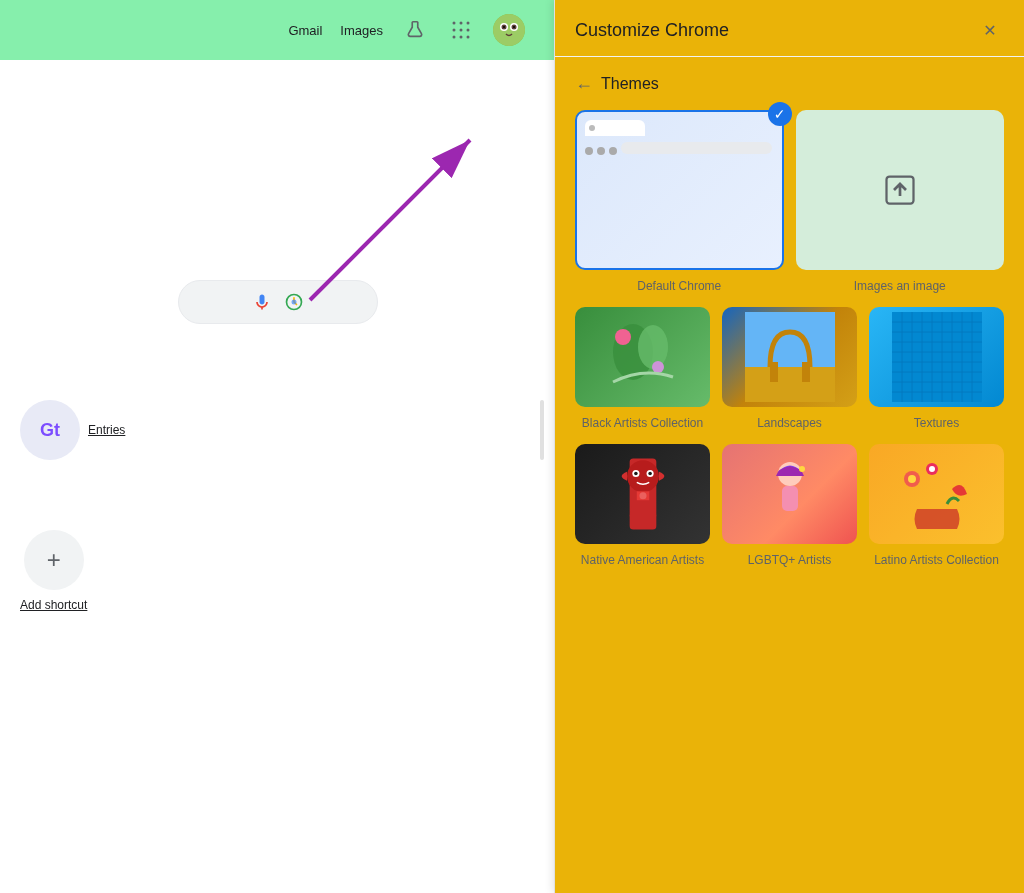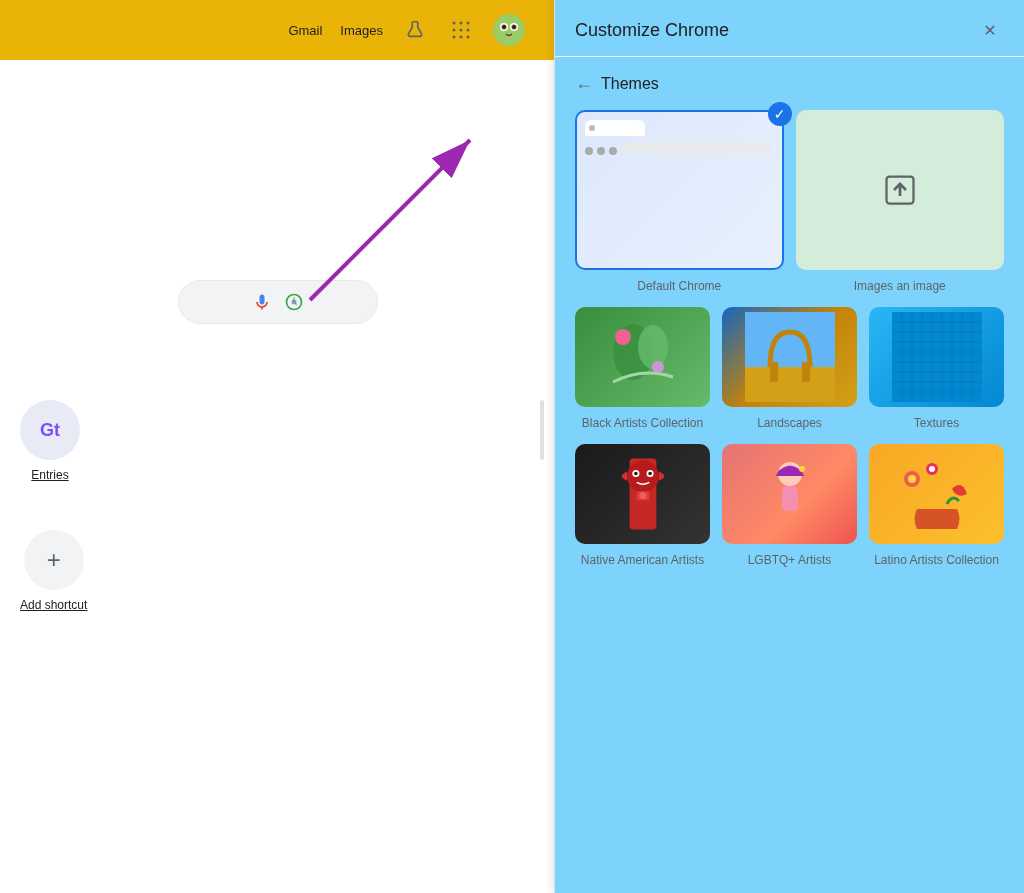--- a/index.html
+++ b/index.html
@@ -21,21 +21,21 @@
       background: #ffffff;
       border-right: 1px solid #e0e0e0;
     }
 
     
     .top-bar {
       position: absolute;
       left: 0; top: 0;
       width: 555px;
       height: 60px;
-      background: #eab308;
+      background: #86efac;
       display: flex;
       align-items: center;
       justify-content: flex-end;
       padding-right: 30px;
       gap: 18px;
     }
 
     .top-bar-link {
       font-size: 13px;
       color: #202124;
@@ -130,21 +130,21 @@
       border-radius: 2px;
     }
 
     
     .panel {
       position: absolute;
       right: 0;
       top: 0;
       width: 470px;
       height: 893px;
-      background: #7dd3fc;
+      background: #eab308;
       border-left: 1px solid #e0e0e0;
       box-shadow: -2px 0 8px rgba(0,0,0,0.1);
       display: flex;
       flex-direction: column;
     }
 
     .panel-header {
       display: flex;
       align-items: center;
       justify-content: space-between;
@@ -455,21 +455,21 @@
     </svg>
 
     <svg width="20" height="20" viewBox="0 0 24 24">
       <circle cx="12" cy="12" r="9" fill="none" stroke="#34a853" stroke-width="2"></circle>
       <path d="M12 7v5l3 3" stroke="#fbbc04" stroke-width="2" fill="none" stroke-linecap="round"></path>
       <circle cx="12" cy="12" r="3" fill="#4285f4" opacity="0.7"></circle>
     </svg>
   </div>
 </div>
 
-<div style="position:absolute; left:20px; top:400px; display:flex; flex-direction:column; align-items:center; gap:8px;">
+<div style="position:absolute; left:20px; top:400px; display:flex; flex-direction:row; align-items:center; gap:8px;">
   <div class="shortcut-icon" style="background:#e8eaf6; color:#7c4dff; font-size:18px; font-weight:700;">Gt</div>
   <span class="shortcut-label">Entries</span>
 </div>
 
 <div style="position:absolute; left:20px; top:530px; display:flex; flex-direction:column; align-items:center; gap:8px;">
   <button class="add-shortcut-icon">+</button>
   <span class="shortcut-label">Add shortcut</span>
 </div>
 
 <div class="divider-vertical"></div>

